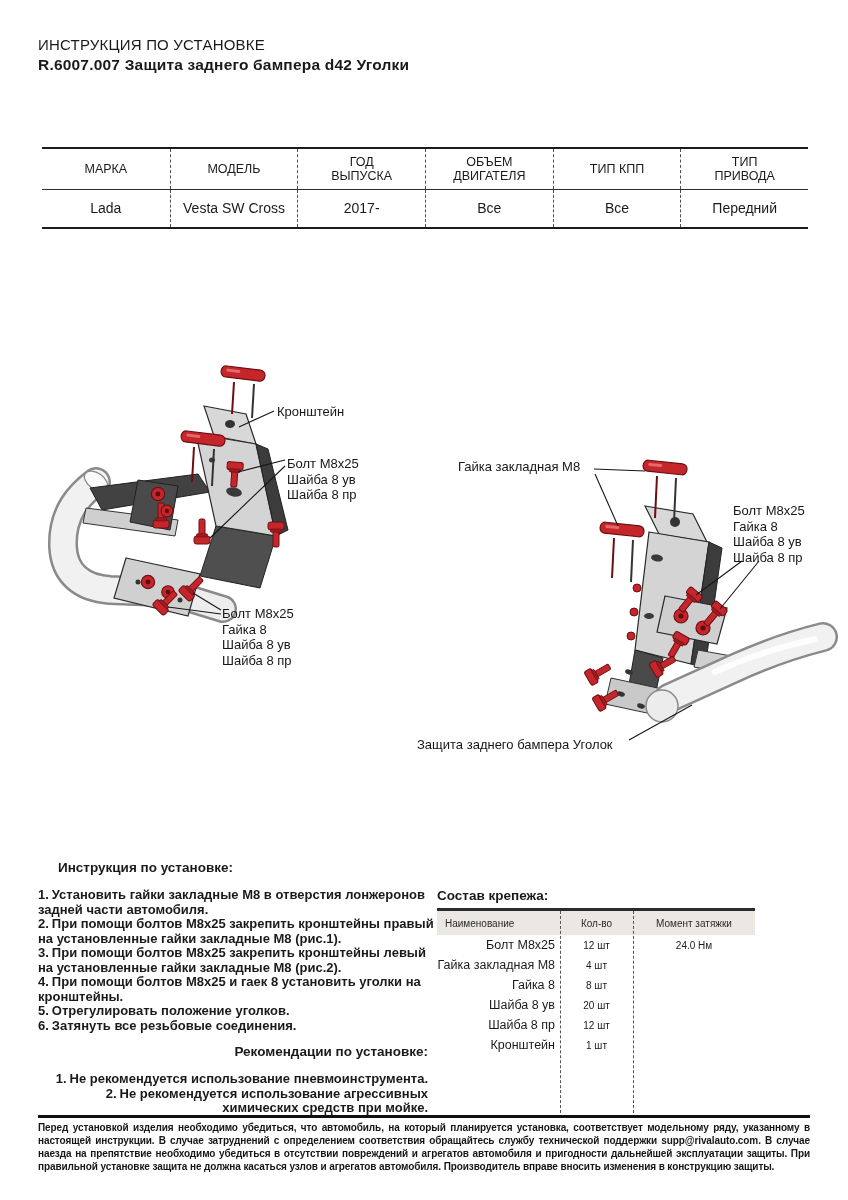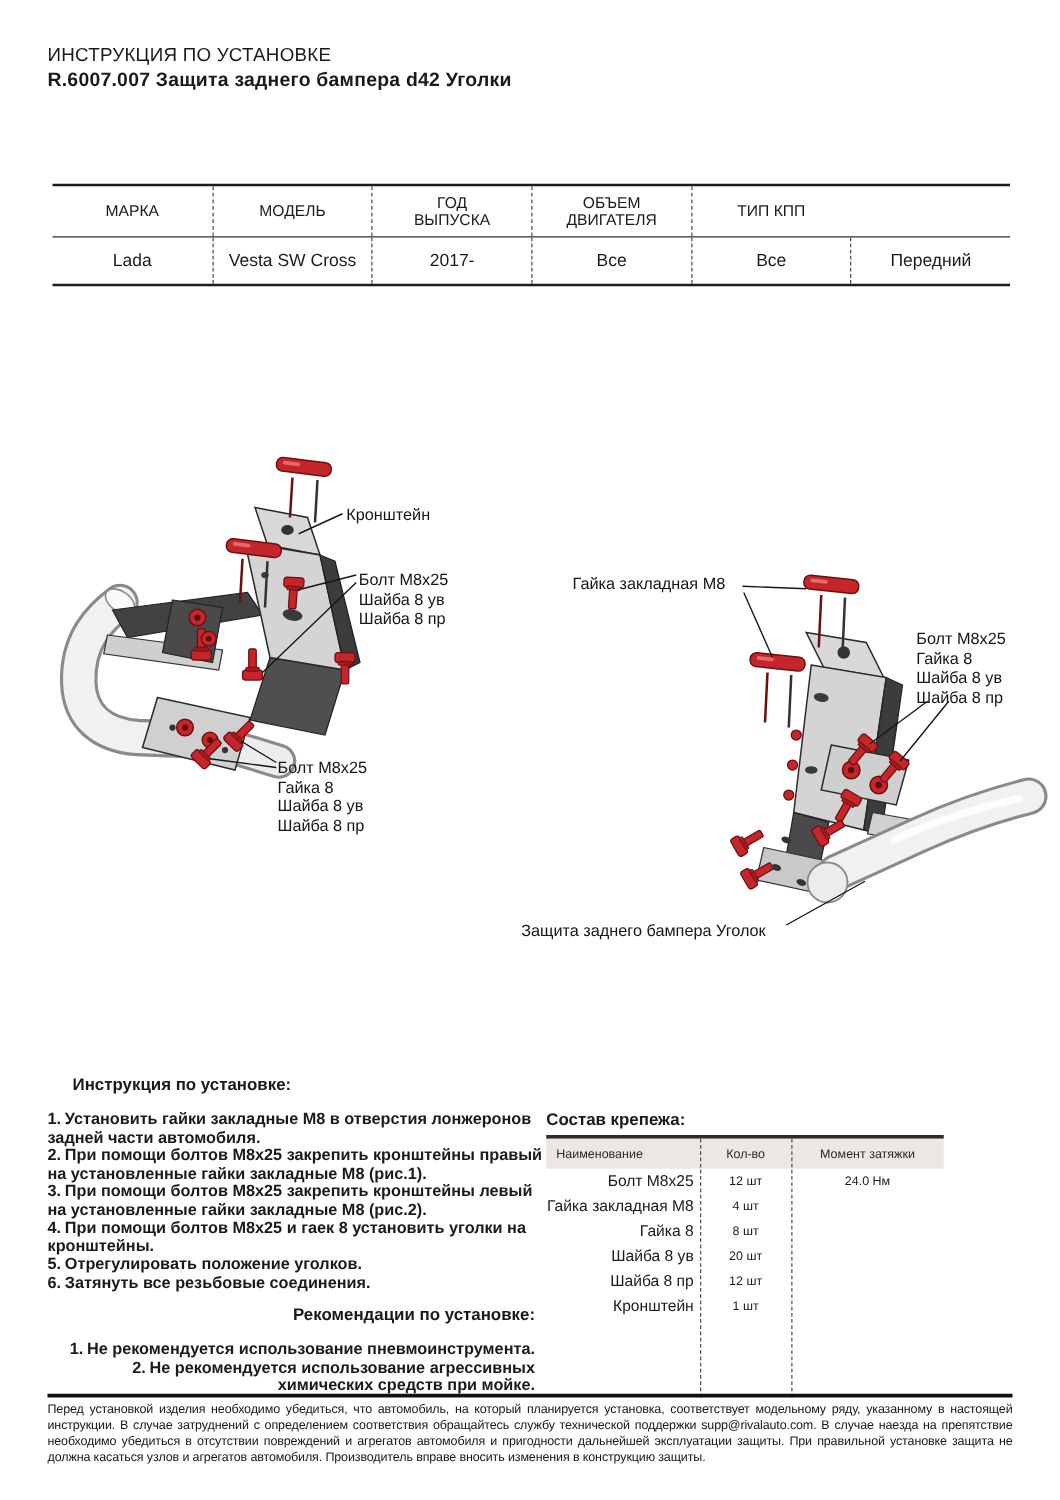--- a/index.html
+++ b/index.html
@@ -41,21 +41,21 @@
   .hw-row.dat{height:20px;}
   .hw-cell{font-size:10px;display:flex;align-items:center;}
   .hw-row.hdr .hw-cell{color:#2a2a2a;}
   .hw-c1{justify-content:flex-start;padding-left:8px;}
   .hw-row.dat .hw-c1{justify-content:flex-end;padding-right:5px;padding-left:0;font-size:12.5px;}
   .hw-c2,.hw-c3{justify-content:center;padding:0;}
   .hw-vline{position:absolute;top:0;bottom:0;width:0;border-left:1.5px dashed #555;}
 
   
   .footer-rule{position:absolute;left:38px;top:1115px;width:772px;border-top:3px solid #111;}
-  .footer-text{position:absolute;left:38px;top:1121px;width:772px;font-size:10px;font-weight:normal;
+  .footer-text{position:absolute;left:38px;top:1121px;width:772px;font-size:10px;font-weight:bold;
                line-height:13px;text-align:justify;color:#161616;letter-spacing:-0.1px;}
 </style>
 </head>
 <body>
 
 <div id="page">
 
   <div class="abs" style="left:38px;top:36px;">
     <div class="doc-title1">ИНСТРУКЦИЯ ПО УСТАНОВКЕ</div>
     <div class="doc-title2">R.6007.007 Защита заднего бампера d42 Уголки</div>
@@ -63,20 +63,22 @@
 
   <div class="vt">
     <div class="vt-row hdr">
       <div class="vt-cell">МАРКА</div>
       <div class="vt-cell">МОДЕЛЬ</div>
       <div class="vt-cell">ГОД
 ВЫПУСКА</div>
       <div class="vt-cell">ОБЪЕМ
 ДВИГАТЕЛЯ</div>
       <div class="vt-cell">ТИП КПП</div>
+      <div class="vt-cell">ТИП
+ПРИВОДА</div>
     </div>
     <div class="vt-row dat">
       <div class="vt-cell">Lada</div>
       <div class="vt-cell">Vesta SW Cross</div>
       <div class="vt-cell">2017-</div>
       <div class="vt-cell">Все</div>
       <div class="vt-cell">Все</div>
       <div class="vt-cell">Передний</div>
     </div>
   </div>

